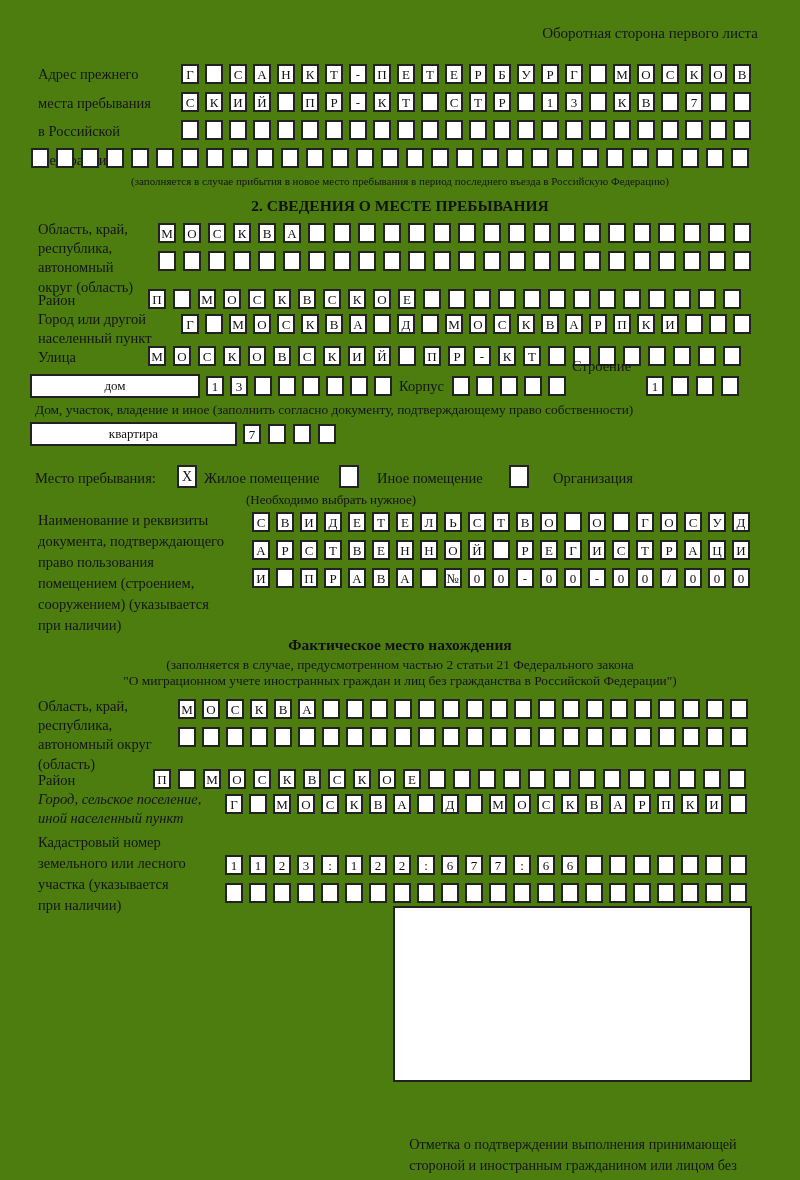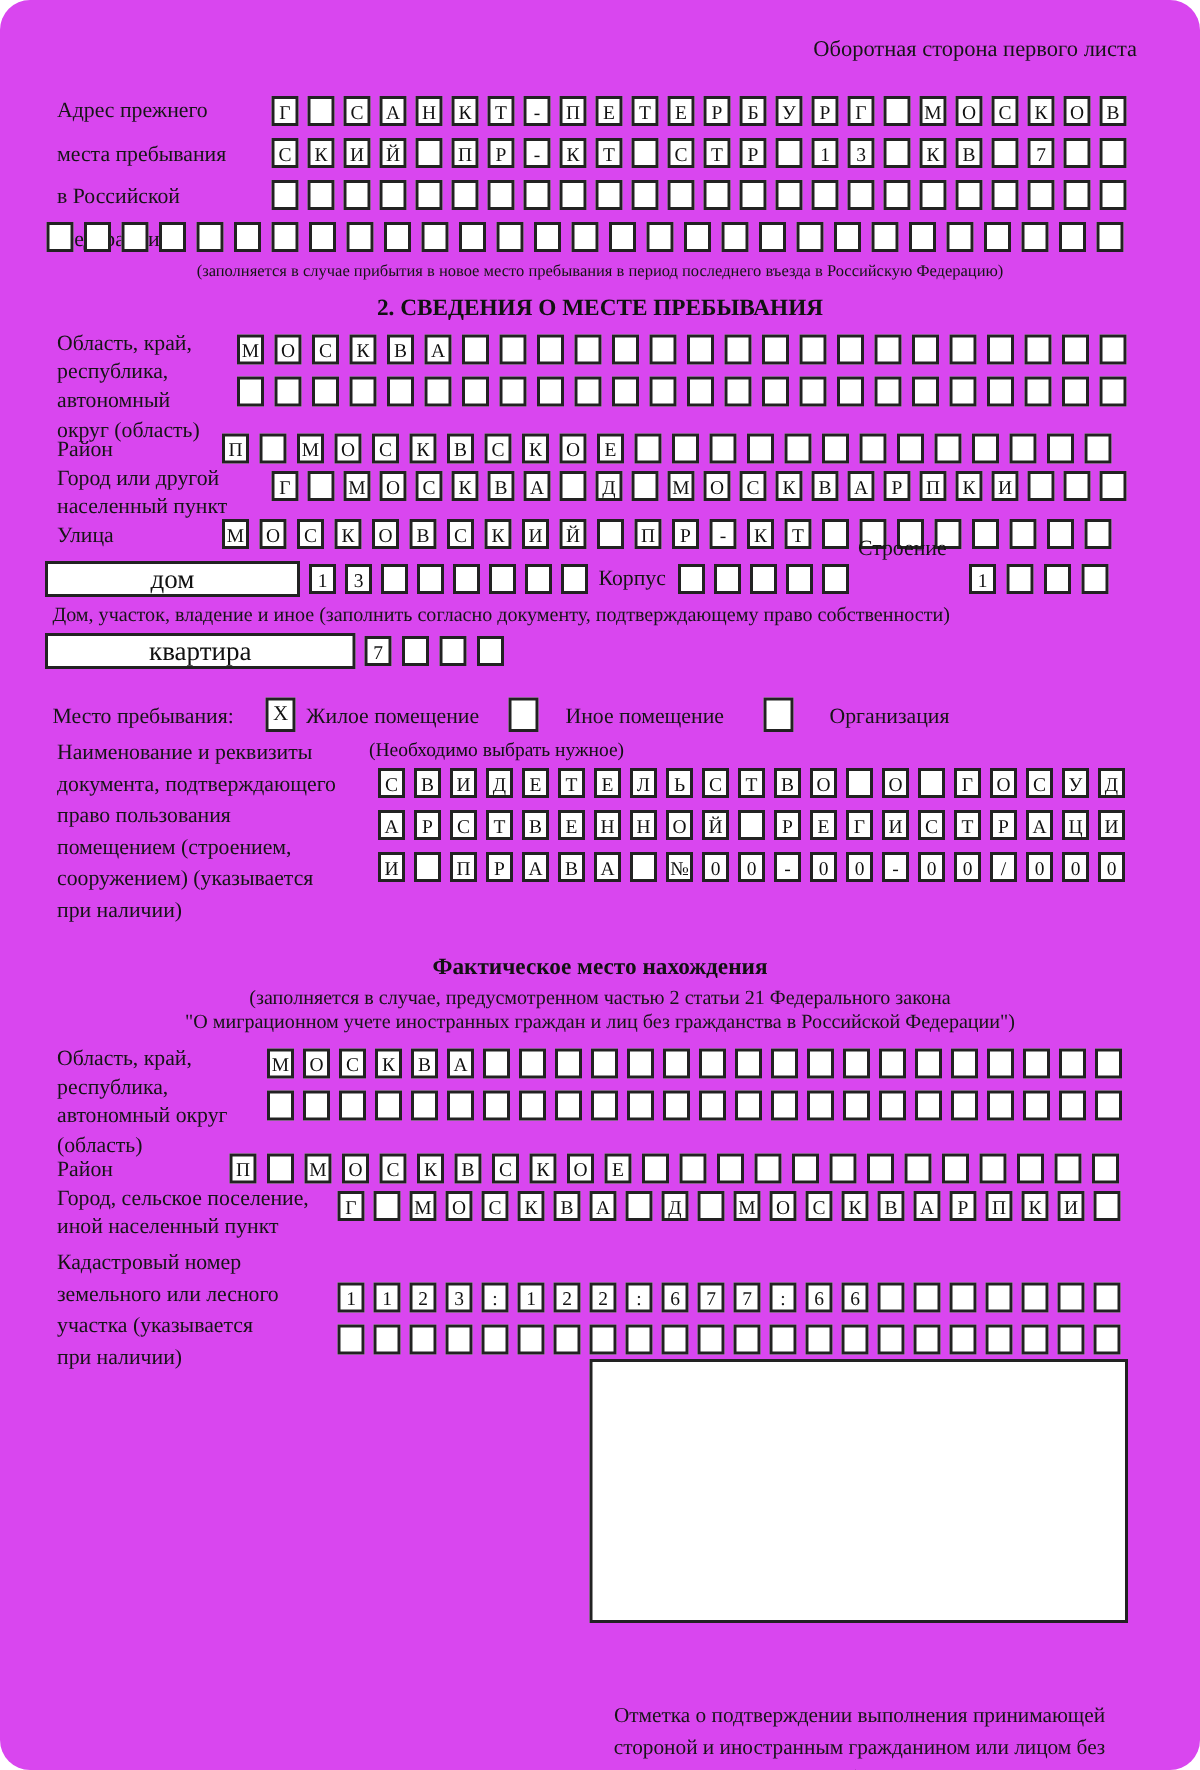--- a/index.html
+++ b/index.html
@@ -1,33 +1,33 @@
 <!DOCTYPE html>
 <html><head>
 <meta charset="utf-8">
 <style>
   html,body{margin:0;padding:0;background:#fff;}
   #page{
-    position:relative;width:800px;height:1180px;background:#d946ef;
-    font-family:"Liberation Serif", serif;color:#111;overflow:hidden;border-radius:20px;
+    position:relative;width:800px;height:1180px;background:#4d7c0f;
+    font-family:"Liberation Serif", serif;color:#111;overflow:hidden;
   }
   .abs{position:absolute;}
   .label{font-size:14.5px;line-height:19.2px;white-space:pre-line;color:#151515;}
   .lbl-tall{line-height:28.5px;}
   .lbl-doc{line-height:21px;}
   .cells{display:flex;gap:6px;}
   .cells.g7{gap:7px;}
   .cell{
     box-sizing:border-box;width:18px;height:20px;border:2px solid #222;
     display:flex;align-items:center;justify-content:center;
     font-size:13px;line-height:1;background:#fff;flex:0 0 auto;
   }
   .wide-box{
     box-sizing:border-box;border:2px solid #222;display:flex;
-    align-items:center;justify-content:center;font-size:18px;background:#fff;
+    align-items:center;justify-content:center;font-size:13px;background:#fff;
   }
   .checkbox{
     box-sizing:border-box;width:20px;height:23px;border:2px solid #222;
     display:flex;align-items:center;justify-content:center;font-size:14px;background:#fff;
   }
   .note{font-size:11px;color:#151515;}
   .note-sm{font-size:13.4px;color:#151515;}
   .title{font-weight:bold;font-size:15.5px;text-align:center;width:800px;color:#111;}
   .center-line{width:800px;text-align:center;}
   .stamp-box{box-sizing:border-box;border:2px solid #222;background:#fff;}
@@ -337,21 +337,21 @@
 
   <div class="abs label" style="left:35px;top:469px;">Место пребывания:</div>
   <div class="abs checkbox" style="left:177px;top:465px;">X</div>
   <div class="abs label" style="left:204px;top:469px;">Жилое помещение</div>
   <div class="abs checkbox" style="left:339px;top:465px;"></div>
   <div class="abs label" style="left:377px;top:469px;">Иное помещение</div>
   <div class="abs checkbox" style="left:509px;top:465px;"></div>
   <div class="abs label" style="left:553px;top:469px;">Организация</div>
   <div class="abs" style="left:246px;top:492px;font-size:13px;">(Необходимо выбрать нужное)</div>
 
-  <div class="abs label lbl-doc" style="left:38px;top:492px;width:215px;">Наименование и реквизиты
+  <div class="abs label lbl-doc" style="left:38px;top:510px;width:215px;">Наименование и реквизиты
 документа, подтверждающего
 право пользования
 помещением (строением,
 сооружением) (указывается
 при наличии)</div>
   <div class="abs cells" style="left:252px;top:512px;">
       <span class="cell">С</span>
       <span class="cell">В</span>
       <span class="cell">И</span>
       <span class="cell">Д</span>
@@ -502,21 +502,21 @@
       <span class="cell"></span>
       <span class="cell"></span>
       <span class="cell"></span>
       <span class="cell"></span>
       <span class="cell"></span>
       <span class="cell"></span>
       <span class="cell"></span>
       <span class="cell"></span>
     </div>
 
-  <div class="abs label" style="left:38px;top:790px;width:190px;">Город, сельское поселение,
+  <div class="abs label" style="left:38px;top:790px;width:190px;font-style:italic;">Город, сельское поселение,
 иной населенный пункт</div>
   <div class="abs cells" style="left:225px;top:794px;">
       <span class="cell">Г</span>
       <span class="cell"></span>
       <span class="cell">М</span>
       <span class="cell">О</span>
       <span class="cell">С</span>
       <span class="cell">К</span>
       <span class="cell">В</span>
       <span class="cell">А</span>

